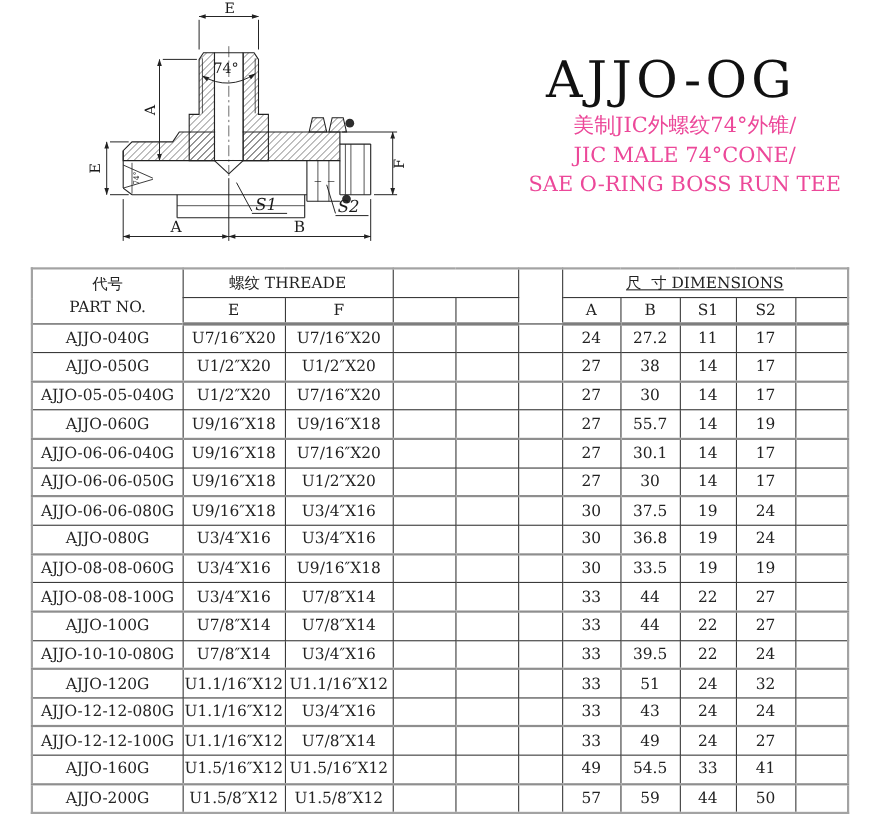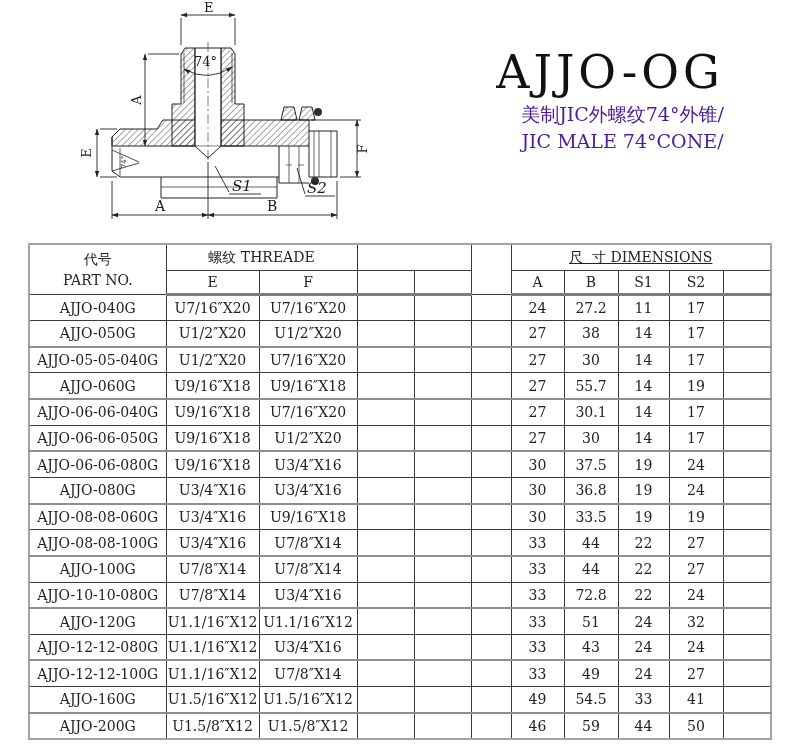--- a/index.html
+++ b/index.html
@@ -9,21 +9,21 @@
     -webkit-font-smoothing:antialiased;
   }
   .drawing{position:absolute;left:57px;top:0px;width:325px;height:240px;}
   .titleblock{position:absolute;left:430px;top:30px;width:360px;text-align:center;}
   .main-title{
     font-size:46px;letter-spacing:4px;font-family:"DejaVu Serif","Liberation Serif",serif;
     color:#111;white-space:nowrap;margin-top:15px;
   }
   .desc{
     position:absolute;left:450px;top:101px;width:345px;text-align:center;
-    font-size:19px;line-height:27px;color:#4c1d95;white-space:nowrap;
+    font-size:19px;line-height:27px;color:#ec4899;white-space:nowrap;
   }
   .parttable{
     position:absolute;left:28px;top:243px;width:742px;height:497px;
     border-collapse:collapse;table-layout:fixed;
     font-family:"DejaVu Serif","Liberation Serif",serif;
   }
   .parttable td{
     border:1px solid #3a3a3a;text-align:center;vertical-align:middle;
     font-size:14px;color:#222;padding:0;overflow:hidden;white-space:nowrap;
   }
@@ -139,20 +139,21 @@
     <text x="250" y="193" font-size="15" font-style="italic">S2</text>
   </g>
 </svg>
 
 <div class="titleblock">
   <div class="main-title">AJJO-OG</div>
 </div>
 <div class="desc">
   <div>美制JIC外螺纹74°外锥/</div>
   <div>JIC MALE 74°CONE/</div>
+  <div>SAE O-RING BOSS RUN TEE</div>
 </div>
 
 <table class="parttable">
   <colgroup>
     <col style="width:137px">
       <col style="width:93px">
       <col style="width:98px">
     <col style="width:57px">
       <col style="width:57px">
       <col style="width:40px">
@@ -330,21 +331,21 @@
         <td class="c10"></td>
       </tr>
       <tr>
         <td class="c0">AJJO-10-10-080G</td>
         <td class="c1">U7/8″X14</td>
         <td class="c2">U3/4″X16</td>
         <td class="c3"></td>
         <td class="c4"></td>
         <td class="c5"></td>
         <td class="c6">33</td>
-        <td class="c7">72.8</td>
+        <td class="c7">39.5</td>
         <td class="c8">22</td>
         <td class="c9">24</td>
         <td class="c10"></td>
       </tr>
       <tr>
         <td class="c0">AJJO-120G</td>
         <td class="c1">U1.1/16″X12</td>
         <td class="c2">U1.1/16″X12</td>
         <td class="c3"></td>
         <td class="c4"></td>
@@ -394,20 +395,20 @@
         <td class="c9">41</td>
         <td class="c10"></td>
       </tr>
       <tr>
         <td class="c0">AJJO-200G</td>
         <td class="c1">U1.5/8″X12</td>
         <td class="c2">U1.5/8″X12</td>
         <td class="c3"></td>
         <td class="c4"></td>
         <td class="c5"></td>
-        <td class="c6">46</td>
+        <td class="c6">57</td>
         <td class="c7">59</td>
         <td class="c8">44</td>
         <td class="c9">50</td>
         <td class="c10"></td>
       </tr>
     </tbody>
 </table>
 
 </body></html>

